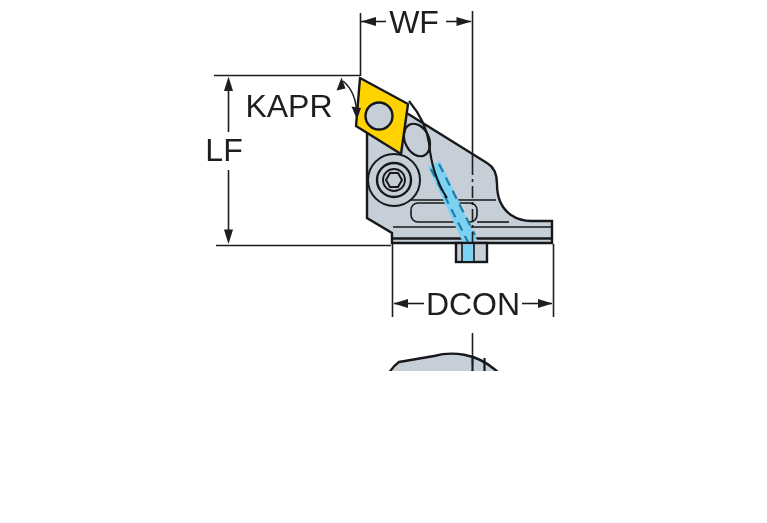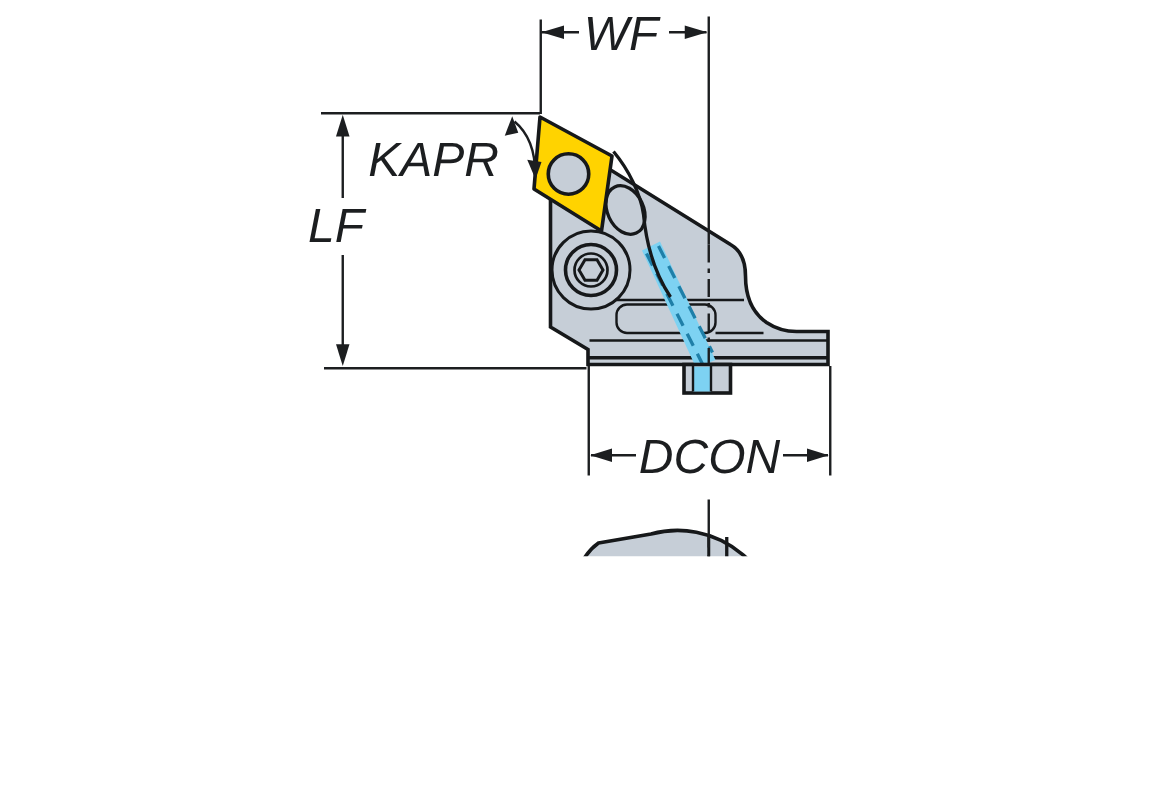--- a/index.html
+++ b/index.html
@@ -1,17 +1,17 @@
 <!DOCTYPE html>
 <html style="--c-background: #ffffff; --c-outline: #16181a; --c-dim: #1c1e20; --c-body: #c6ced7; --c-body_light: #e9edf1; --c-insert: #ffd300; --c-insert_shade: #f0bf00; --c-hole: #fbfcfd; --c-coolant: #7dd2f2; --c-coolant_dash: #1f7fa8; --c-edge_dark: #1c2126;"><head>
 <meta charset="utf-8">
 <style>
   html,body{margin:0;padding:0;}
   body{background:var(--c-background,#fff);}
-  .canvas{position:relative;width:767px;height:371px;background:var(--c-background,#fff);overflow:hidden;font-family:"Liberation Sans",sans-serif;font-style:italic;}
+  .canvas{position:relative;width:767px;height:371px;background:var(--c-background,#fff);overflow:hidden;font-family:"Liberation Sans",sans-serif;}
   svg{position:absolute;inset:0;display:block;}
 
   
   .ln{stroke:var(--c-outline);fill:none;stroke-linecap:butt;}.w16{stroke-width:1.6}.w18{stroke-width:1.8}
   .w2{stroke-width:2}.w22{stroke-width:2.2}.w24{stroke-width:2.4}
   .st-body{fill:var(--c-body);stroke:var(--c-outline);stroke-width:2.4;}
   .fill-insert{fill:var(--c-insert);stroke:var(--c-outline);stroke-width:2.4;stroke-linejoin:round;}
   .fill-insert-shade{fill:var(--c-insert_shade);stroke:var(--c-outline);stroke-width:2.2;stroke-linejoin:round;}
   .fill-light{fill:var(--c-body_light);stroke:var(--c-outline);stroke-width:2;}
   .fill-hole{fill:var(--c-hole);stroke:var(--c-outline);stroke-width:2.2;}

